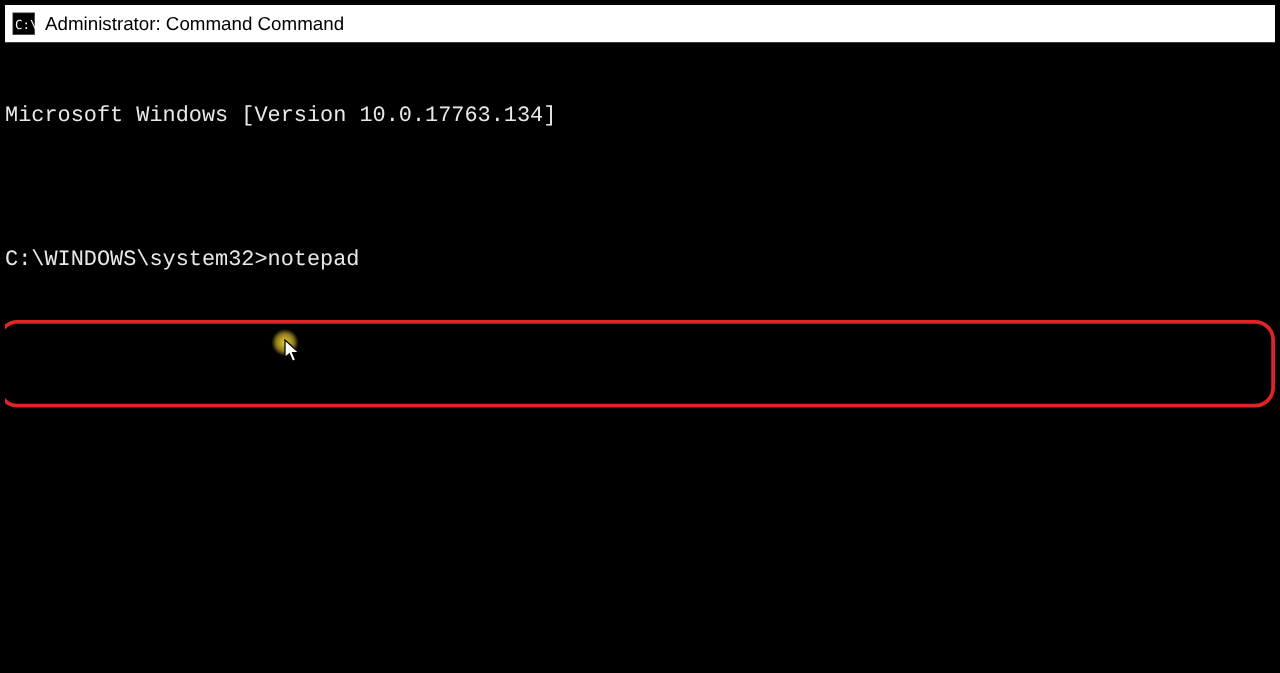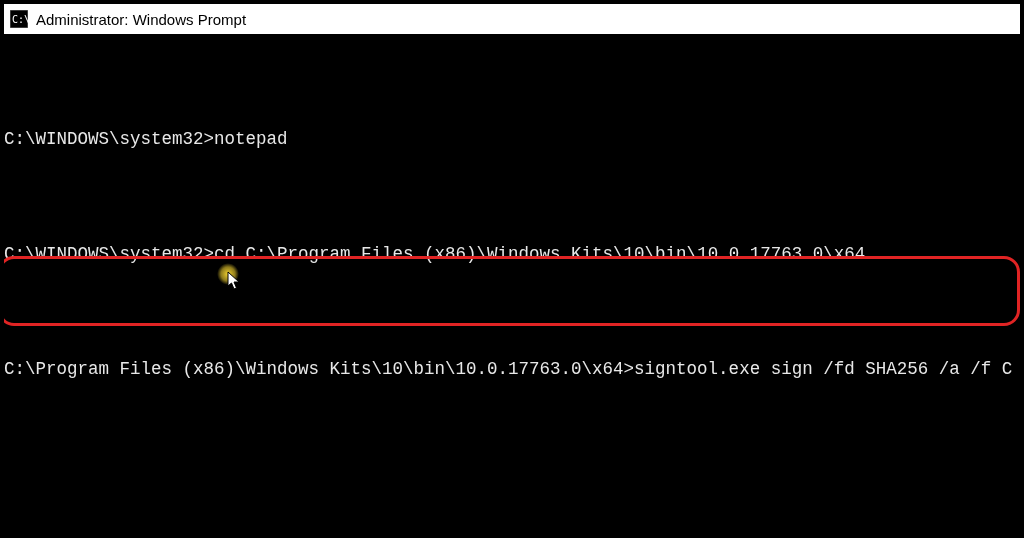--- a/index.html
+++ b/index.html
@@ -67,30 +67,29 @@
 </style>
 </head>
 <body>
 
 <div class="titlebar">
   <svg class="app-icon-svg" viewBox="0 0 18 18">
     <rect x="0" y="0" width="18" height="18" fill="#000"></rect>
     <rect x="0" y="0" width="18" height="18" fill="none" stroke="#777" stroke-width="1"></rect>
     <text x="2" y="13" font-size="10" font-family="Consolas,monospace" fill="#fff">C:\</text>
   </svg>
-  <span>Administrator: Windows Prompt</span>
+  <span>Administrator: Command Command</span>
 </div>
 
 <div class="terminal">
+  <span class="line">Microsoft Windows [Version 10.0.17763.134]</span>
   <span class="line"></span>
   <span class="line"><span>C:\WINDOWS\system32&gt;</span><span>notepad</span></span>
   <span class="line"></span>
-  <span class="line"><span>C:\WINDOWS\system32&gt;</span><span>cd C:\Program Files (x86)\Windows Kits\10\bin\10.0.17763.0\x64</span></span>
   <span class="line"></span>
-  <span class="line"><span>C:\Program Files (x86)\Windows Kits\10\bin\10.0.17763.0\x64&gt;</span><span>signtool.exe sign /fd SHA256 /a /f C</span></span>
   
   
   
   
   <span class="line"></span>
   
 
   <div class="highlight-box"></div>
 
   <div class="cursor-visual">

